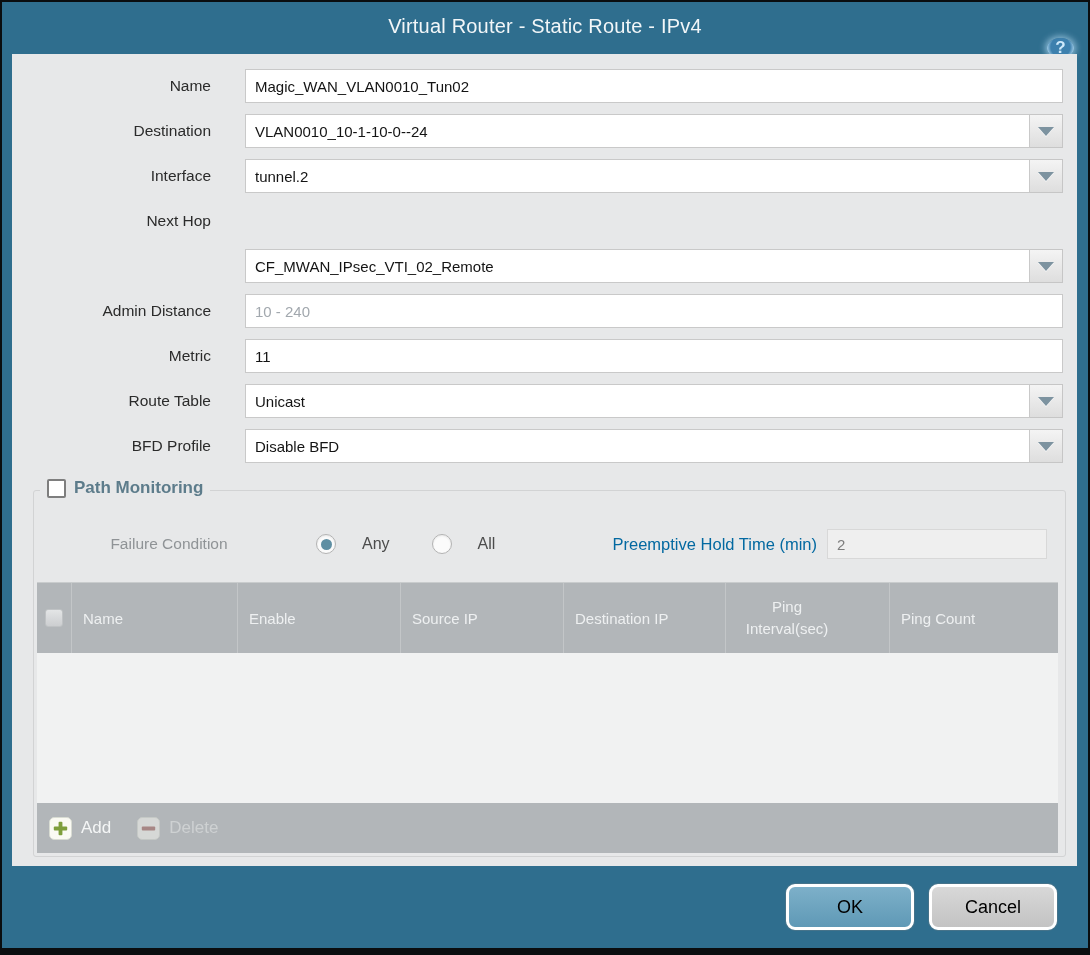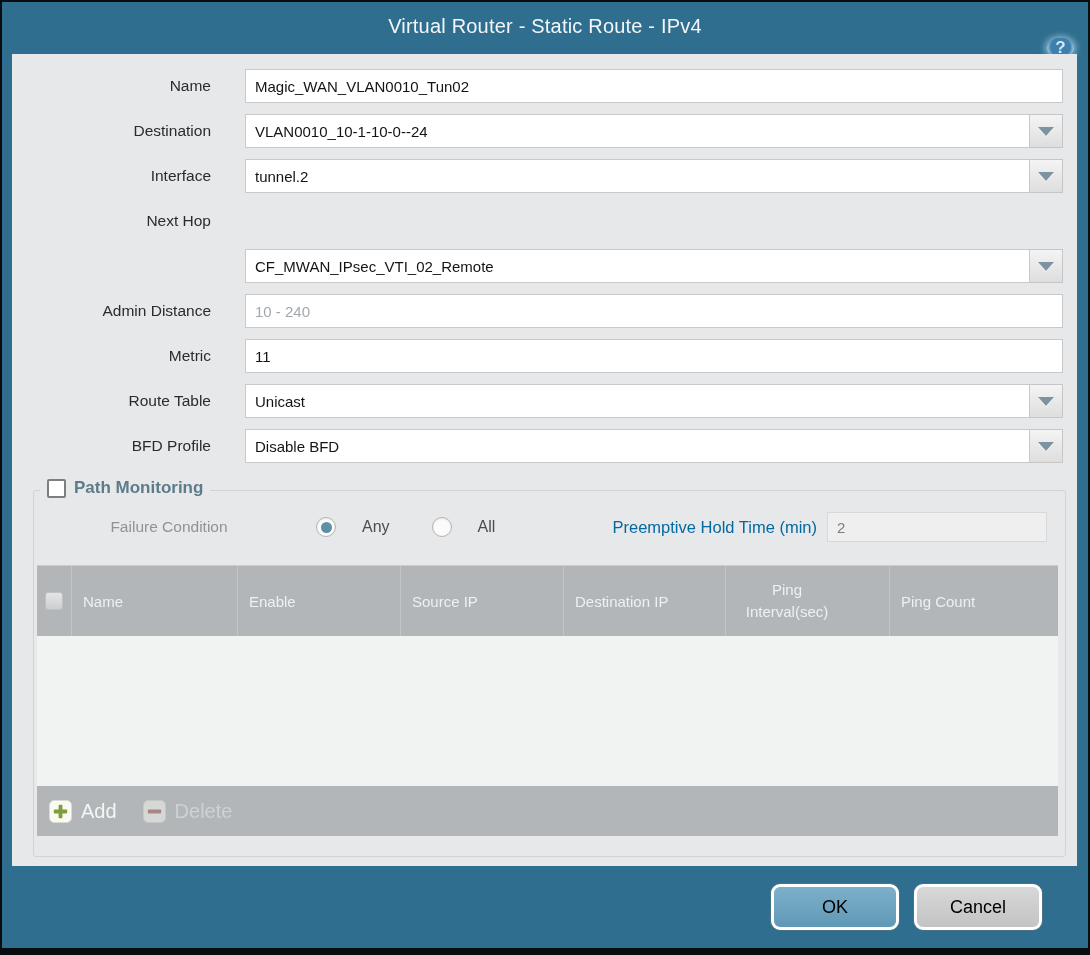--- a/index.html
+++ b/index.html
@@ -53,21 +53,21 @@
   .tri {
     width:0; height:0;
     border-left:8px solid transparent; border-right:8px solid transparent;
     border-top:9px solid #7d93a0;
     filter:drop-shadow(0 1px 0 rgba(255,255,255,0.7));
   }
   
   .fieldset {
     position:relative; margin:27px 11px 0 21px; height:367px;
     border:1px solid #d2d3d4; border-radius:3px; box-sizing:border-box;
-    padding:21px 18px 0 0;
+    padding:38px 18px 0 0;
   }
   .legend {
     position:absolute; left:6px; top:-13px;
     background:#e7e8e9; padding:0 7px;
     display:flex; align-items:center; gap:8px;
   }
   .pm-checkbox {
     width:19px; height:19px; box-sizing:border-box;
     background:#fff; border:2px solid #7e7e7e; border-radius:2px; cursor:pointer;
   }
@@ -113,29 +113,29 @@
   .w-name{width:166px;flex:none;} .w-en{width:163px;flex:none;}
   .w-src{width:163px;flex:none;} .w-dst{width:162px;flex:none;}
   .w-ping{width:164px;flex:none;text-align:center;} .w-cnt{flex:1;}
   .th .wrap { display:inline-block; max-width:100px; line-height:1.45; }
   .tbody { height:150px; background:#f1f2f2; }
   .tbar {
     height:50px; background:#b2b6b9; display:flex; align-items:center;
     padding-left:12px; gap:26px;
   }
   .tbar-btn { display:flex; align-items:center; gap:9px; cursor:pointer; }
-  .tbar-btn .txt { font-size:20px; color:#f4f6f6; }
+  .tbar-btn .txt { font-size:17px; color:#f4f6f6; }
   .tbar-btn.disabled { cursor:default; }
   .tbar-btn.disabled .txt { color:rgba(240,242,242,0.45); }
   .tbar-btn.disabled svg { opacity:0.5; }
   
   .footer {
     position:absolute; left:0; right:0; bottom:0; height:82px;
     display:flex; align-items:center; justify-content:flex-end;
-    gap:15px; padding-right:46px; box-sizing:border-box;
+    gap:15px; padding-right:31px; box-sizing:border-box;
   }
   .btn {
     width:128px; height:46px; border-radius:9px; box-sizing:border-box;
     border:3px solid #ffffff; font-family:"Liberation Sans", sans-serif;
     font-size:18px; color:#000; cursor:pointer;
     box-shadow:0 0 0 1px rgba(90,120,135,0.55);
   }
   .btn-ok { background:linear-gradient(#7db0c9,#5f99b6); }
   .btn-cancel { background:linear-gradient(#d8d8d8,#c3c3c3); }
 </style>

